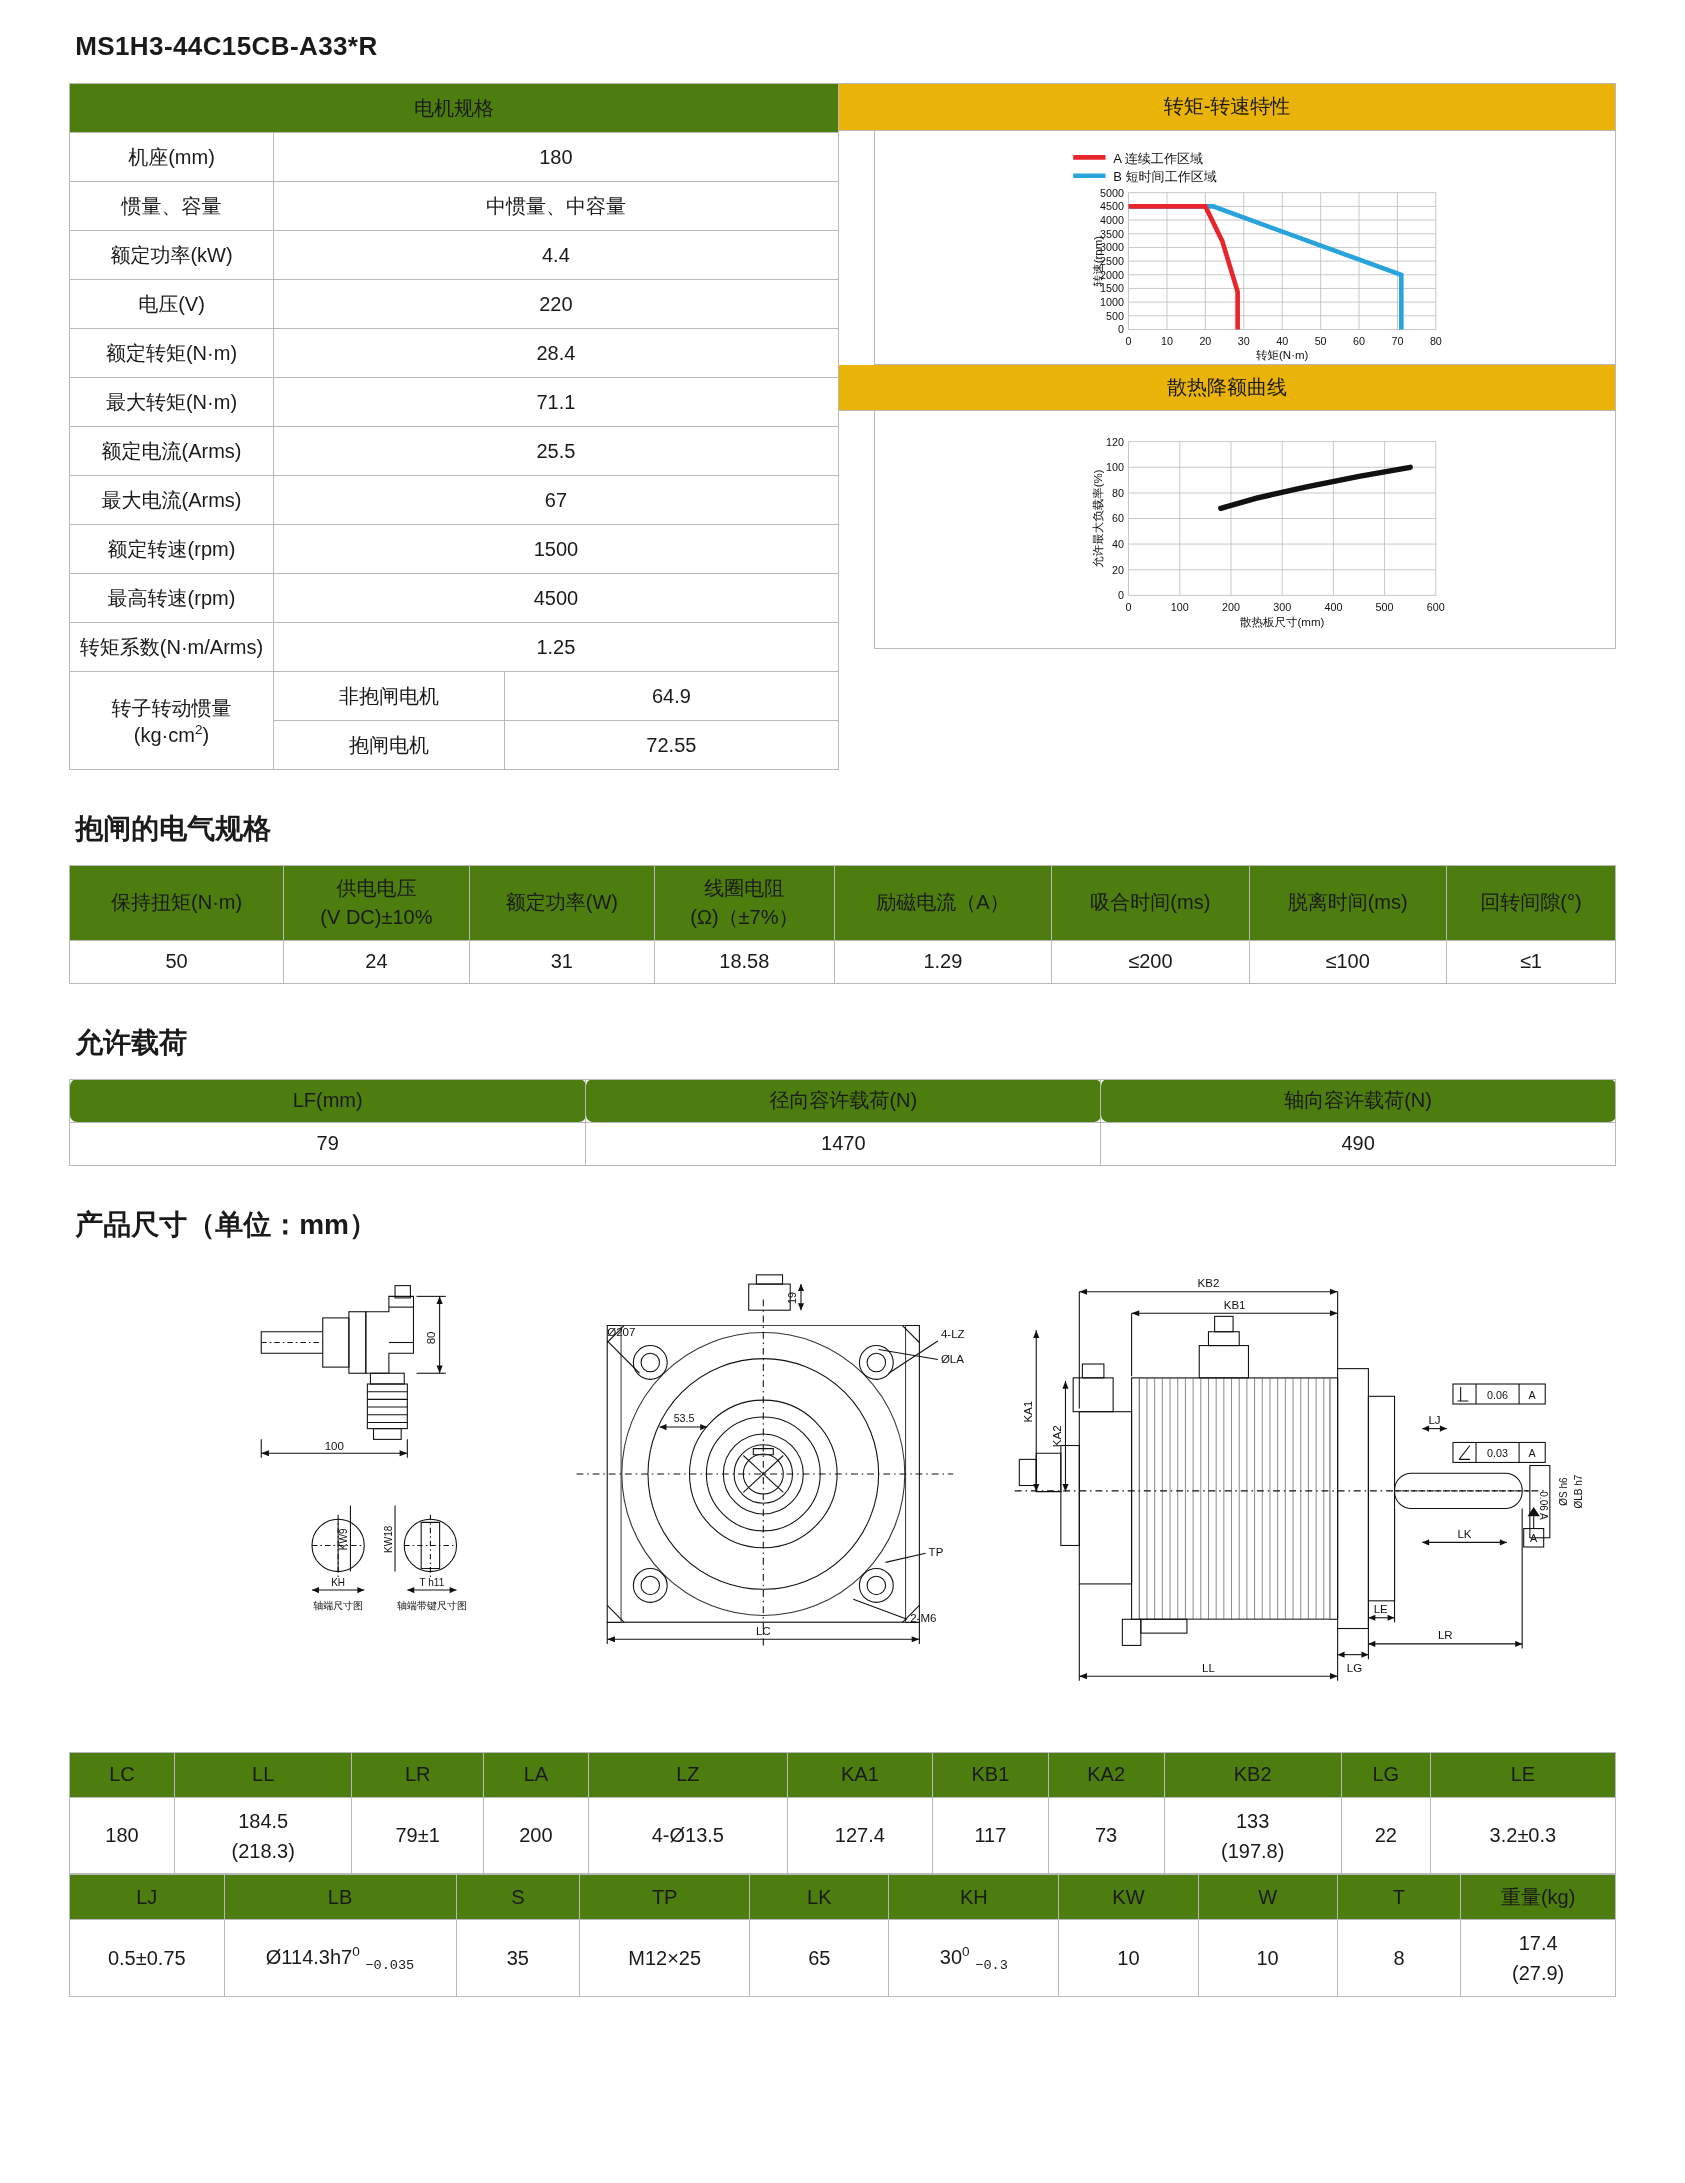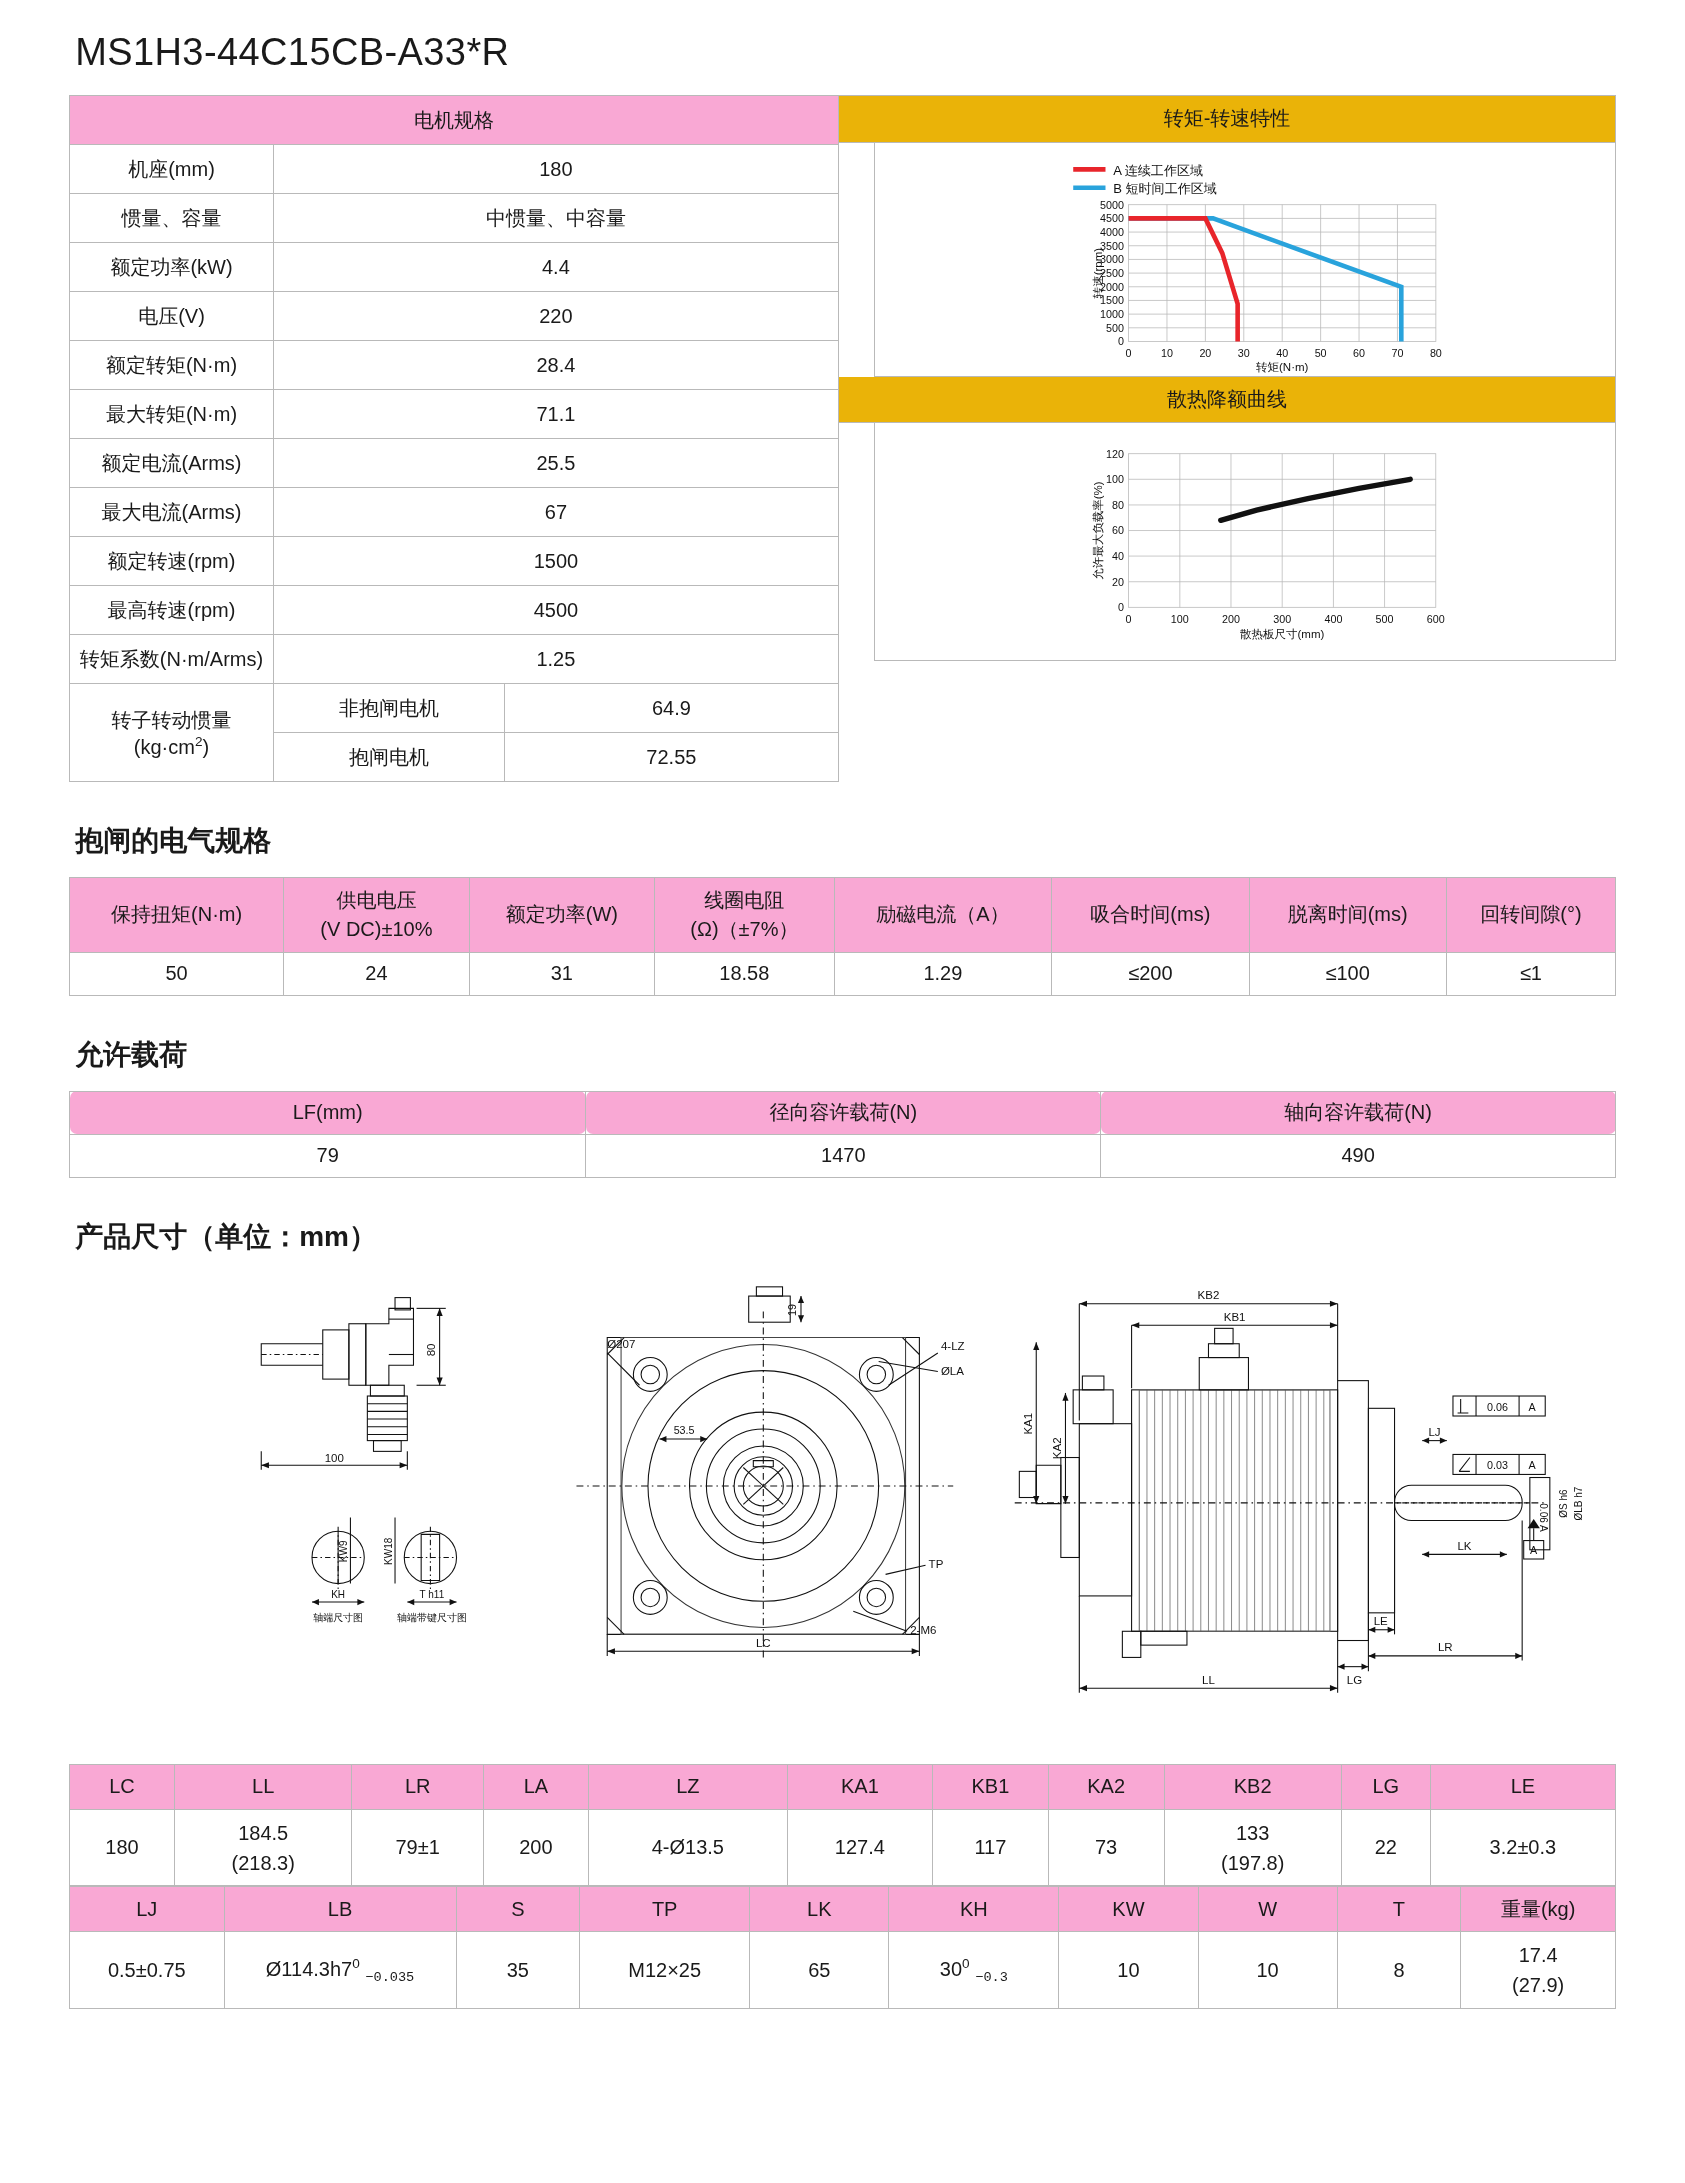--- a/index.html
+++ b/index.html
@@ -12,42 +12,42 @@
   body {
     width: 1685px;
     min-height: 2183px;
     position: relative;
   }
   .page {
     width: 1685px;
     padding: 23px 69px 31px 69px;
   }
   h1.title {
-    font-size: 38px;
-    font-weight: normal;
+    font-size: 26px;
+    font-weight: bold;
     margin: 7.7px 0 21.5px 6.2px;
     letter-spacing: 0.4px;
   }
   h2.section {
     font-size: 28px;
     font-weight: bold;
     margin: 40px 0 17px 6.2px;
   }
   table {
     border-collapse: collapse;
     width: 100%;
     font-size: 20px;
   }
   td, th {
     border: 0.8px solid #b9b9b9;
     text-align: center;
     font-weight: normal;
     padding: 7.7px 4.6px;
   }
-  .hdr { background: #f9a8d4; font-weight: normal; }
+  .hdr { background: #4d7c0f; font-weight: normal; }
 
   
   .top-wrap { display: flex; width: 100%; border: none; }
   .top-left { width: 793px; }
   .top-right { width: 778px; margin-left: -0.8px; }
   .top-left table { width: 100%; }
   .top-left td { height: 49px; }
   .top-right .panel-head {
     border: 0.8px solid #b9b9b9;
     background: #eab308;

